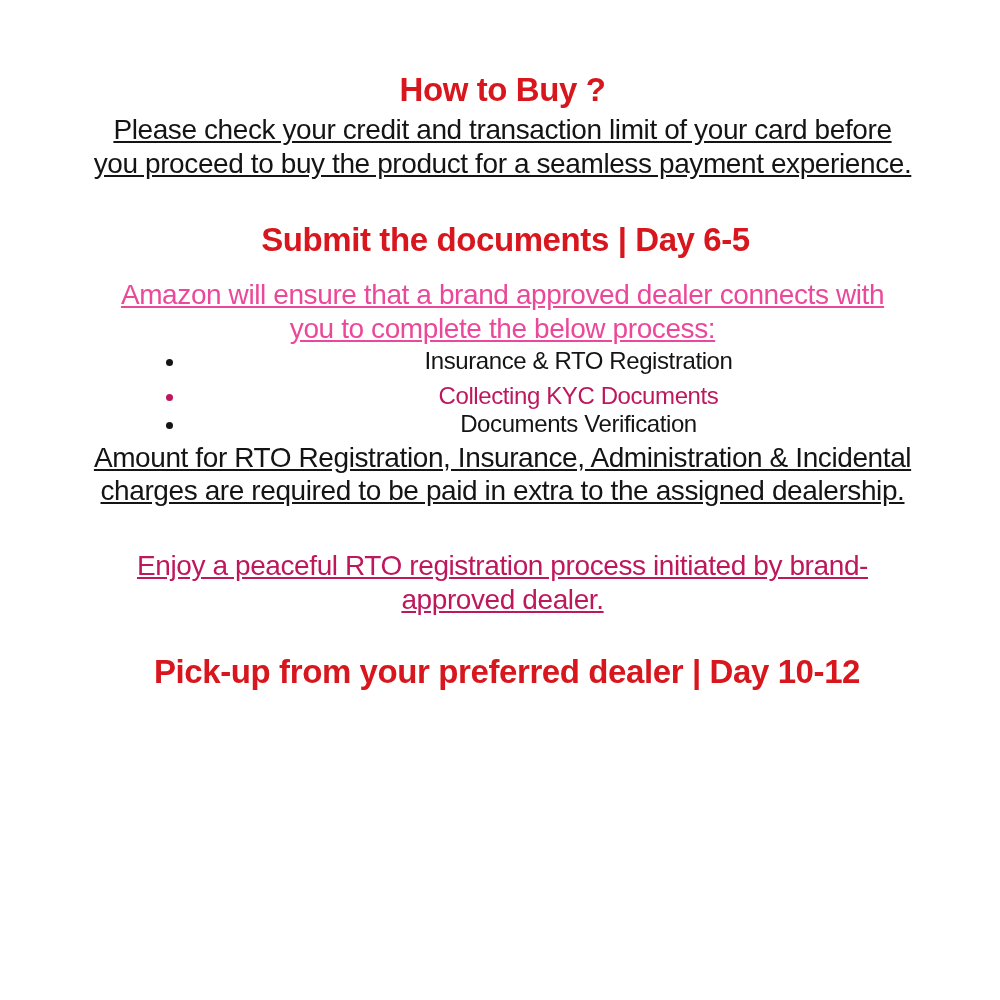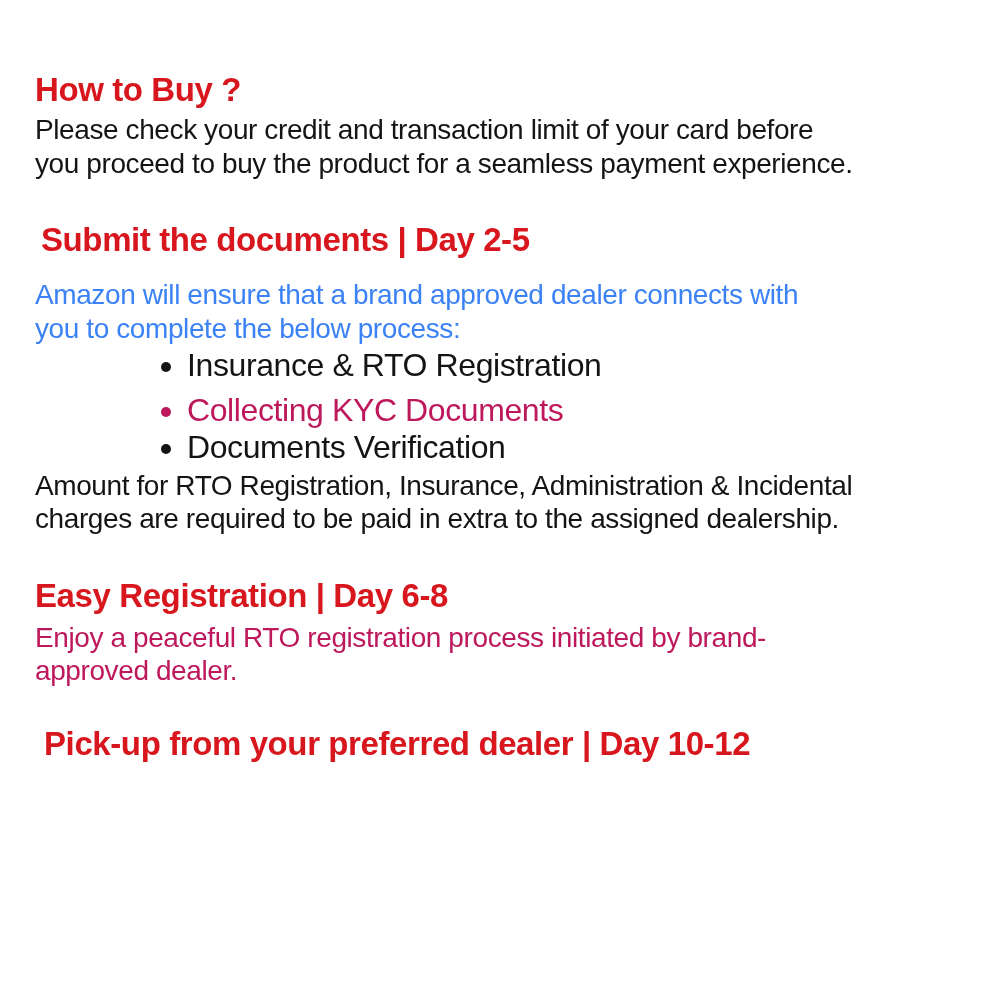--- a/index.html
+++ b/index.html
@@ -1,15 +1,15 @@
 <!DOCTYPE html>
 <html><head>
 <meta charset="utf-8">
 <style>
-  * { margin: 0; padding: 0; box-sizing: border-box; }
+  * { margin: 0; padding: 0; box-sizing: border-box; text-align: center; }
   html, body {
     width: 1000px;
     height: 1000px;
     background: #ffffff;
     overflow: hidden;
     font-family: "Liberation Sans", sans-serif;
   }
   main[data-name="how-to-buy-guide"] {
     padding: 72px 30px 0 35px;
   }
@@ -24,60 +24,60 @@
     font-weight: bold;
     letter-spacing: -0.4px;
     margin: 0 0 7px 0;
     line-height: 1.1;
   }
   p.section-text {
     font-size: 28px;
     letter-spacing: -0.4px;
     line-height: 1.19;
     white-space: pre-line;
+    text-decoration: underline;
   }
   ul.section-bullets {
     list-style: disc;
     margin: 2px 0 2px 0;
     padding-left: 152px;
   }
   ul.section-bullets li {
-    font-size: 32px;
+    font-size: 24px;
     letter-spacing: -0.4px;
     line-height: 1.18;
   }
   
   section.sec-submit-the-documents h2.section-heading { margin-left: 6px; margin-bottom: 16px; }
   section.sec-submit-the-documents p.section-note { margin-top: 0; }
   section.sec-pick-up h2.section-heading { margin-left: 9px; }
   section.sec-easy-registration { margin-bottom: 38px; }
   section.sec-how-to-buy h2.section-heading { margin-bottom: 5px; }
 </style>
 </head>
 <body>
 
 <main data-name="how-to-buy-guide">
     <section class="guide-section sec-how-to-buy" data-name="guide-section-how-to-buy">
       <h2 class="section-heading" data-name="section-heading" style="color: rgb(216, 22, 29);">How to Buy ?</h2>
       <p class="section-text section-intro" data-name="section-intro" style="color: rgb(20, 20, 20);">Please check your credit and transaction limit of your card before
 you proceed to buy the product for a seamless payment experience.</p>
     </section>
     <section class="guide-section sec-submit-the-documents" data-name="guide-section-submit-the-documents">
-      <h2 class="section-heading" data-name="section-heading" style="color: rgb(216, 22, 29);">Submit the documents | Day 2-5</h2>
-      <p class="section-text section-intro" data-name="section-intro" style="color: #3b82f6; margin-top: 20px;">Amazon will ensure that a brand  approved  dealer connects with
+      <h2 class="section-heading" data-name="section-heading" style="color: rgb(216, 22, 29);">Submit the documents | Day 6-5</h2>
+      <p class="section-text section-intro" data-name="section-intro" style="color: #ec4899; margin-top: 20px;">Amazon will ensure that a brand  approved  dealer connects with
 you to complete the below process:</p>
       <ul class="section-bullets" data-name="section-bullet-list">
         <li data-name="bullet-item" style="color: rgb(20, 20, 20);">Insurance &amp; RTO Registration</li>
         <li data-name="bullet-item" style="color: #be185d; margin-top: 7px;">Collecting KYC Documents</li>
         <li data-name="bullet-item" style="color: rgb(20, 20, 20);">Documents Verification</li>
       </ul>
       <p class="section-text section-note" data-name="section-note" style="color: rgb(20, 20, 20);">Amount for RTO Registration, Insurance, Administration &amp; Incidental
 charges are required to be paid in extra to the assigned dealership.</p>
     </section>
     <section class="guide-section sec-easy-registration" data-name="guide-section-easy-registration">
-      <h2 class="section-heading" data-name="section-heading" style="color: rgb(216, 22, 29);">Easy Registration | Day 6-8</h2>
       <p class="section-text section-intro" data-name="section-intro" style="color: #be185d;">Enjoy a peaceful RTO registration process initiated by brand-
 approved dealer.</p>
     </section>
     <section class="guide-section sec-pick-up" data-name="guide-section-pick-up">
       <h2 class="section-heading" data-name="section-heading" style="color: rgb(216, 22, 29);">Pick-up from your preferred dealer | Day 10-12</h2>
     </section>
   </main>
 
 </body></html>

